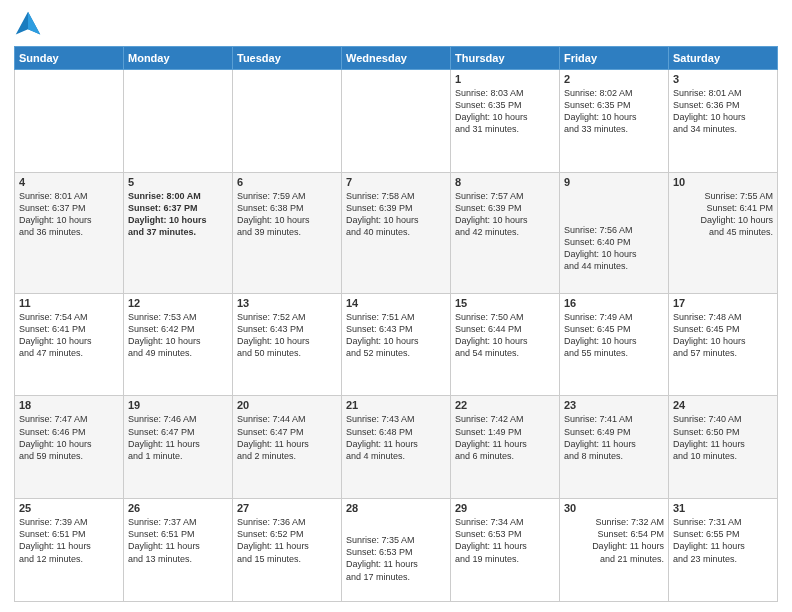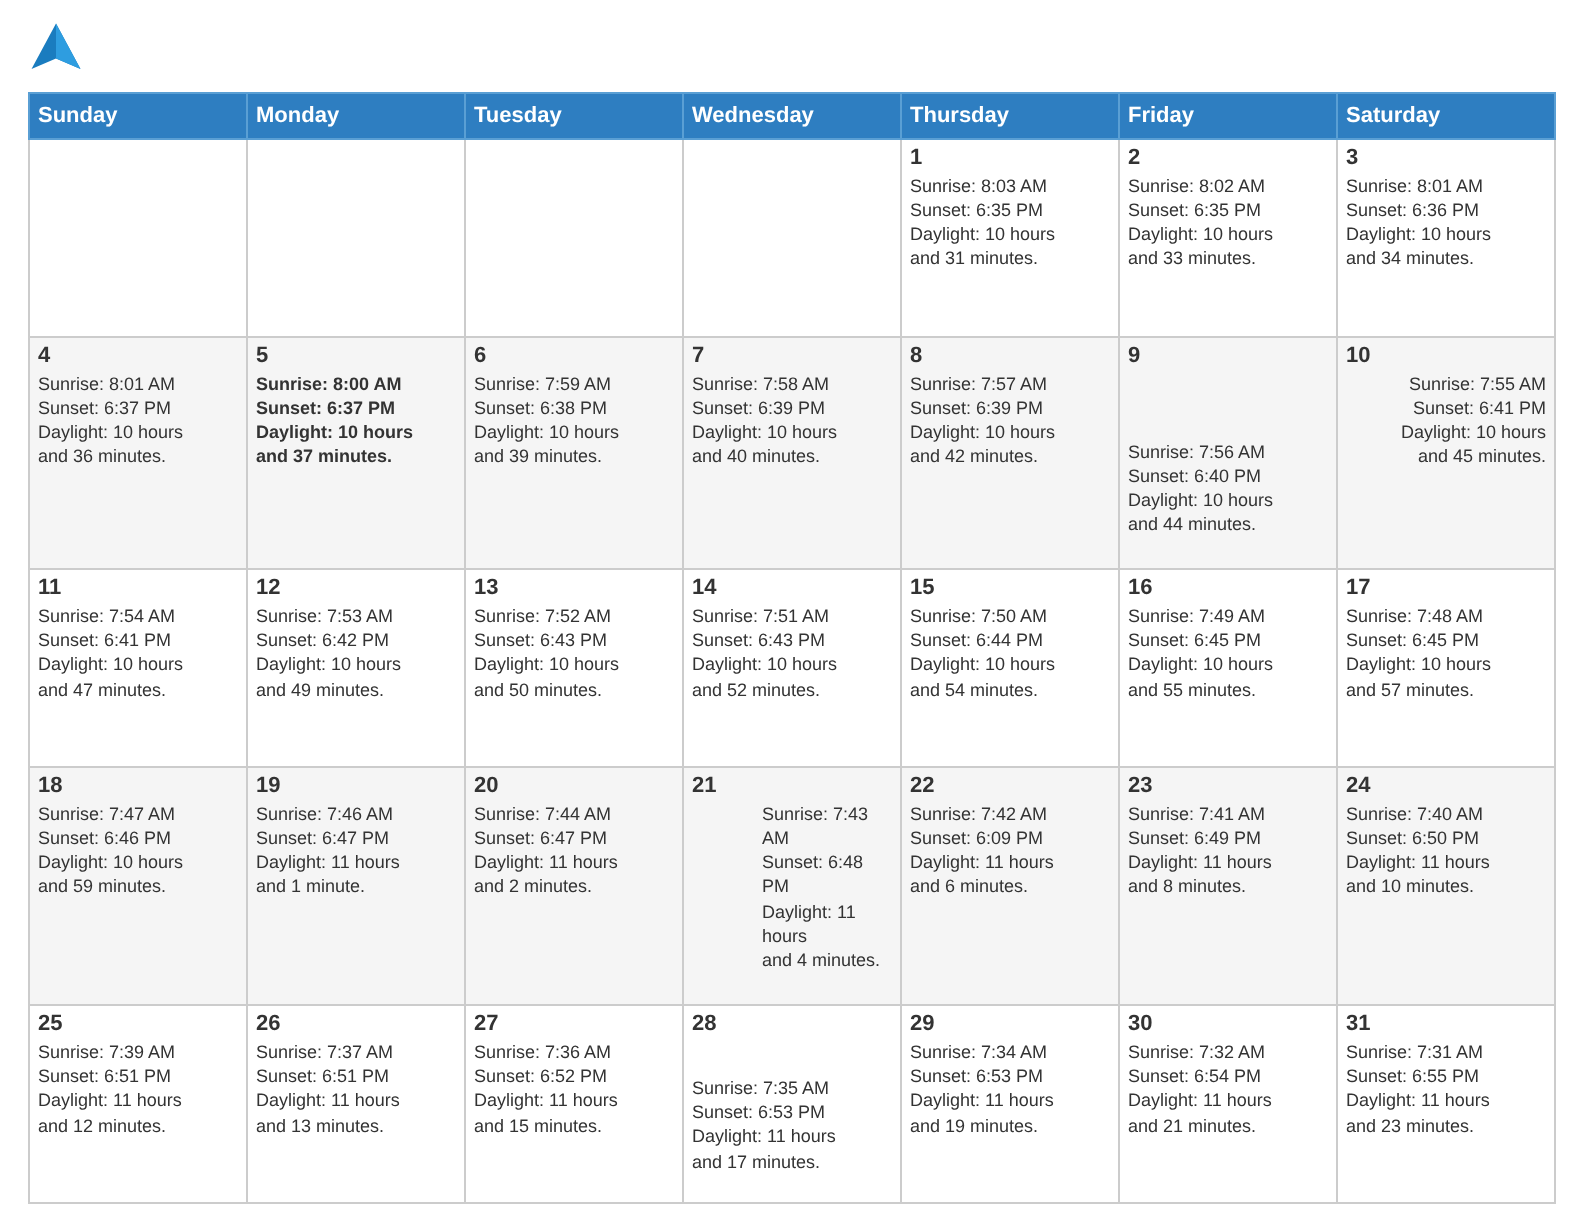--- a/index.html
+++ b/index.html
@@ -276,29 +276,29 @@
           </td>
           <td>
             <span class="day-num">20</span>
             <div class="day-info" style="white-space: pre-line;">Sunrise: 7:44 AM
 Sunset: 6:47 PM
 Daylight: 11 hours
 and 2 minutes.</div>
           </td>
           <td>
             <span class="day-num">21</span>
-            <div class="day-info" style="white-space: pre-line; margin-left: 35px;">Sunrise: 7:43 AM
+            <div class="day-info" style="white-space: pre-line;">Sunrise: 7:43 AM
 Sunset: 6:48 PM
 Daylight: 11 hours
 and 4 minutes.</div>
           </td>
           <td>
             <span class="day-num">22</span>
             <div class="day-info" style="white-space: pre-line;">Sunrise: 7:42 AM
-Sunset: 6:09 PM
+Sunset: 1:49 PM
 Daylight: 11 hours
 and 6 minutes.</div>
           </td>
           <td>
             <span class="day-num">23</span>
             <div class="day-info" style="white-space: pre-line;">Sunrise: 7:41 AM
 Sunset: 6:49 PM
 Daylight: 11 hours
 and 8 minutes.</div>
           </td>
@@ -341,21 +341,21 @@
           </td>
           <td>
             <span class="day-num">29</span>
             <div class="day-info" style="white-space: pre-line;">Sunrise: 7:34 AM
 Sunset: 6:53 PM
 Daylight: 11 hours
 and 19 minutes.</div>
           </td>
           <td>
             <span class="day-num">30</span>
-            <div class="day-info" style="white-space: pre-line;">Sunrise: 7:32 AM
+            <div class="day-info" style="white-space: pre-line; text-align: right;">Sunrise: 7:32 AM
 Sunset: 6:54 PM
 Daylight: 11 hours
 and 21 minutes.</div>
           </td>
           <td>
             <span class="day-num">31</span>
             <div class="day-info" style="white-space: pre-line;">Sunrise: 7:31 AM
 Sunset: 6:55 PM
 Daylight: 11 hours
 and 23 minutes.</div>

